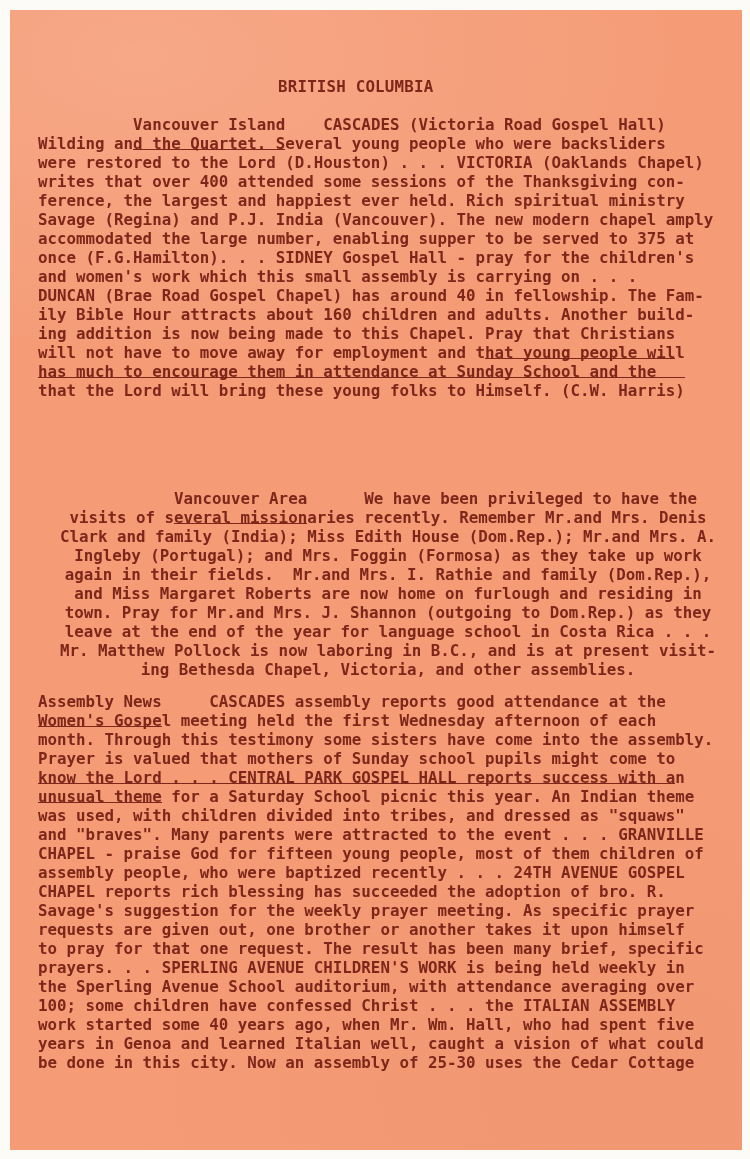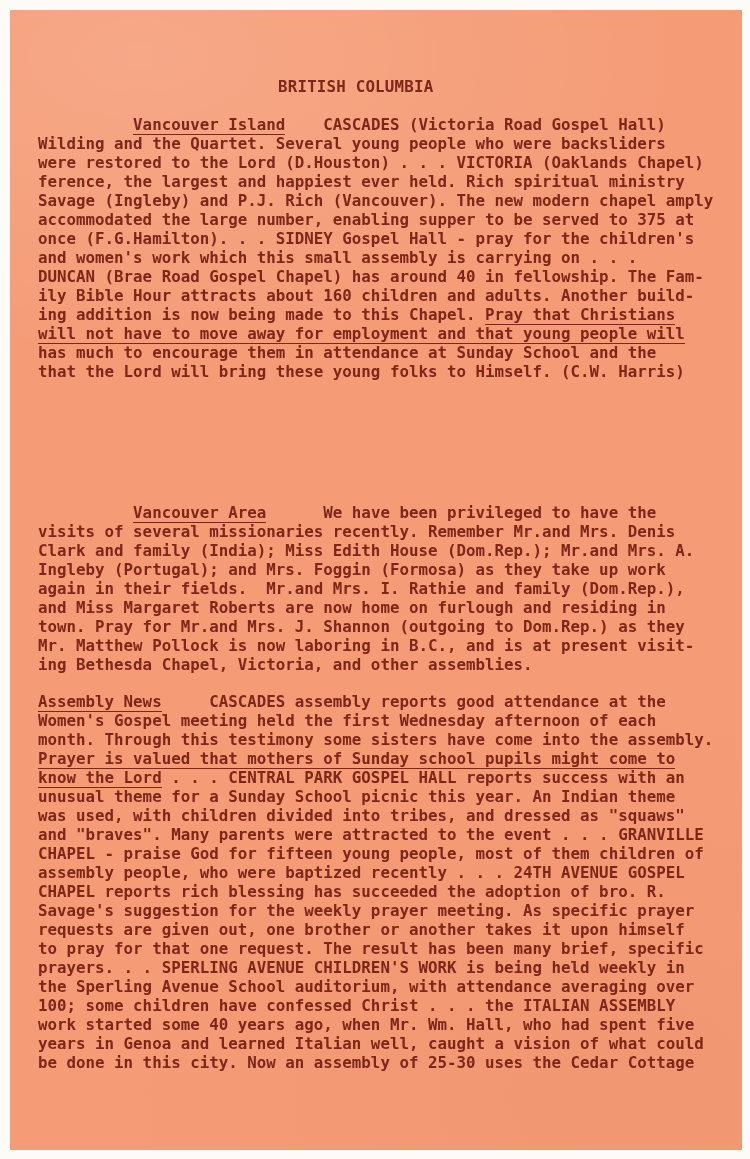--- a/index.html
+++ b/index.html
@@ -39,73 +39,75 @@
     line-height: 19px;
     white-space: pre;
     letter-spacing: 0.2px;
   }
   .para {
     position: absolute;
     left: 28px;
     width: 700px;
   }
   .para-vancouver-island { top: 105px; }
-  .para-vancouver-area   { top: 493px; }
+  .para-vancouver-area   { top: 479px; text-align: center; }
   .para-assembly-news    { top: 682px; }
   .line {
     white-space: pre;
     height: 19px;
     line-height: 19px;
   }
   .u {
     border-bottom: 1.6px solid var(--ink-color, #7d2619);
-    padding-bottom: 0px;
+    padding-bottom: 15px;
   }
 </style>
 </head>
 <body>
 
 <div class="page">
   <div class="paper">
     <div class="title">BRITISH COLUMBIA</div>
     <div class="text-layer">
         <div class="para para-vancouver-island">
           <div class="line"><span>          </span><span class="u">Vancouver Island</span><span>    CASCADES (Victoria Road Gospel Hall)</span></div>
           <div class="line"><span>Wilding and the Quartet. Several young people who were backsliders</span></div>
           <div class="line"><span>were restored to the Lord (D.Houston) . . . VICTORIA (Oaklands Chapel)</span></div>
+          <div class="line"><span>writes that over 400 attended some sessions of the Thanksgiving con-</span></div>
           <div class="line"><span>ference, the largest and happiest ever held. Rich spiritual ministry</span></div>
-          <div class="line"><span>Savage (Ingleby) and P.J. Rich (Vancouver). The new modern chapel amply</span></div>
+          <div class="line"><span>Savage (Regina) and P.J. India (Vancouver). The new modern chapel amply</span></div>
           <div class="line"><span>accommodated the large number, enabling supper to be served to 375 at</span></div>
           <div class="line"><span>once (F.G.Hamilton). . . SIDNEY Gospel Hall - pray for the children's</span></div>
           <div class="line"><span>and women's work which this small assembly is carrying on . . .</span></div>
           <div class="line"><span>DUNCAN (Brae Road Gospel Chapel) has around 40 in fellowship. The Fam-</span></div>
           <div class="line"><span>ily Bible Hour attracts about 160 children and adults. Another build-</span></div>
           <div class="line"><span>ing addition is now being made to this Chapel. </span><span class="u">Pray that Christians</span></div>
           <div class="line"><span class="u">will not have to move away for employment and that young people will</span></div>
           <div class="line"><span>has much to encourage them in attendance at Sunday School and the</span></div>
           <div class="line"><span>that the Lord will bring these young folks to Himself. (C.W. Harris)</span></div>
         </div>
         <div class="para para-vancouver-area">
           <div class="line"><span>          </span><span class="u">Vancouver Area</span><span>      We have been privileged to have the</span></div>
           <div class="line"><span>visits of several missionaries recently. Remember Mr.and Mrs. Denis</span></div>
           <div class="line"><span>Clark and family (India); Miss Edith House (Dom.Rep.); Mr.and Mrs. A.</span></div>
           <div class="line"><span>Ingleby (Portugal); and Mrs. Foggin (Formosa) as they take up work</span></div>
           <div class="line"><span>again in their fields.  Mr.and Mrs. I. Rathie and family (Dom.Rep.),</span></div>
           <div class="line"><span>and Miss Margaret Roberts are now home on furlough and residing in</span></div>
           <div class="line"><span>town. Pray for Mr.and Mrs. J. Shannon (outgoing to Dom.Rep.) as they</span></div>
+          <div class="line"><span>leave at the end of the year for language school in Costa Rica . . .</span></div>
           <div class="line"><span>Mr. Matthew Pollock is now laboring in B.C., and is at present visit-</span></div>
           <div class="line"><span>ing Bethesda Chapel, Victoria, and other assemblies.</span></div>
         </div>
         <div class="para para-assembly-news">
           <div class="line"><span class="u">Assembly News</span><span>     CASCADES assembly reports good attendance at the</span></div>
           <div class="line"><span>Women's Gospel meeting held the first Wednesday afternoon of each</span></div>
           <div class="line"><span>month. Through this testimony some sisters have come into the assembly.</span></div>
           <div class="line"><span class="u">Prayer is valued that mothers of Sunday school pupils might come to</span></div>
           <div class="line"><span class="u">know the Lord</span><span> . . . CENTRAL PARK GOSPEL HALL reports success with an</span></div>
-          <div class="line"><span>unusual theme for a Sunday School picnic this year. An Indian theme</span></div>
+          <div class="line"><span>unusual theme for a Saturday School picnic this year. An Indian theme</span></div>
           <div class="line"><span>was used, with children divided into tribes, and dressed as "squaws"</span></div>
           <div class="line"><span>and "braves". Many parents were attracted to the event . . . GRANVILLE</span></div>
           <div class="line"><span>CHAPEL - praise God for fifteen young people, most of them children of</span></div>
           <div class="line"><span>assembly people, who were baptized recently . . . 24TH AVENUE GOSPEL</span></div>
           <div class="line"><span>CHAPEL reports rich blessing has succeeded the adoption of bro. R.</span></div>
           <div class="line"><span>Savage's suggestion for the weekly prayer meeting. As specific prayer</span></div>
           <div class="line"><span>requests are given out, one brother or another takes it upon himself</span></div>
           <div class="line"><span>to pray for that one request. The result has been many brief, specific</span></div>
           <div class="line"><span>prayers. . . SPERLING AVENUE CHILDREN'S WORK is being held weekly in</span></div>
           <div class="line"><span>the Sperling Avenue School auditorium, with attendance averaging over</span></div>

